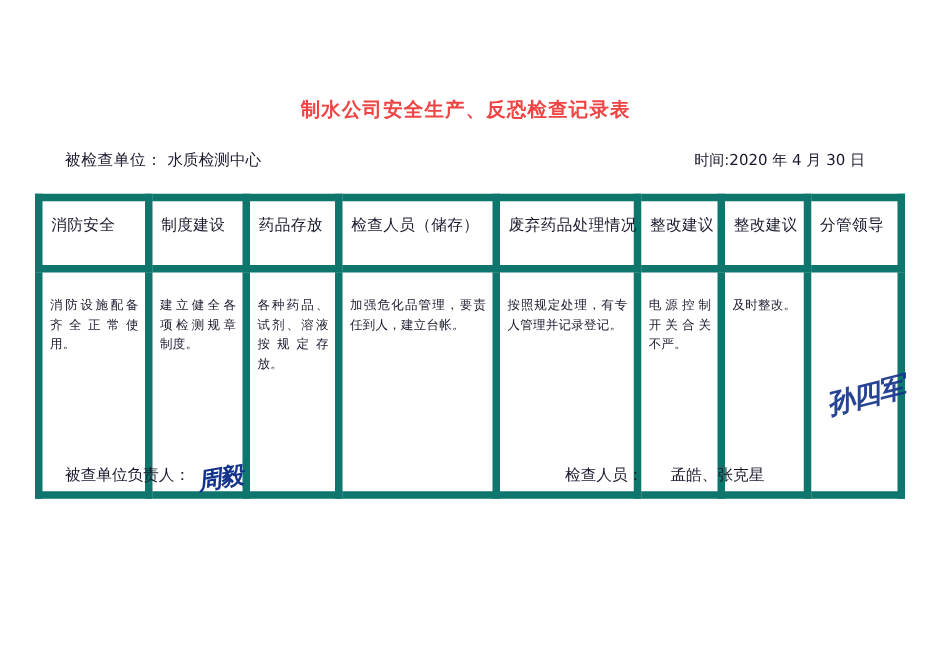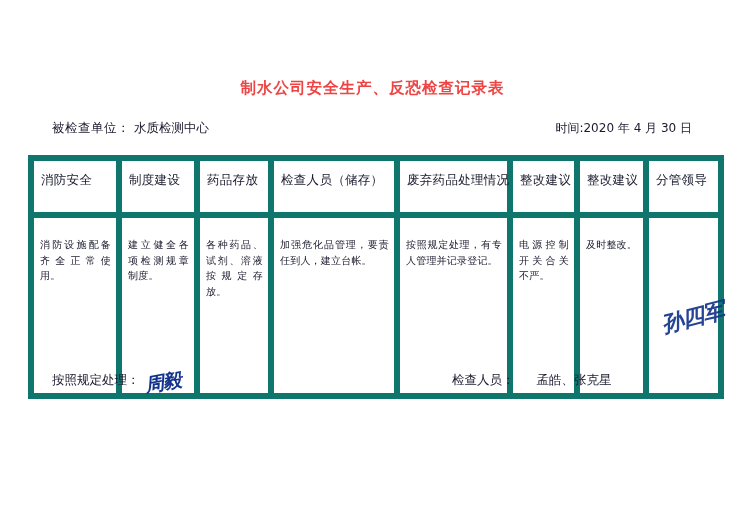--- a/index.html
+++ b/index.html
@@ -213,21 +213,21 @@
         </td>
         <td>
           <span class="sign sign-leader">孙四军</span>
         </td>
       </tr>
     </tbody>
   </table>
 
   <div class="footer-row">
     <div class="footer-left">
-      <span>按照规定处理：</span>
+      <span>被查单位负责人：</span>
       <span class="sign-inline">
         <span class="sign sign-resp">周毅</span>
       </span>
     </div>
     <div class="footer-right">
       <span>检查人员：</span>
       <span class="names">孟皓、张克星</span>
     </div>
   </div>
 

